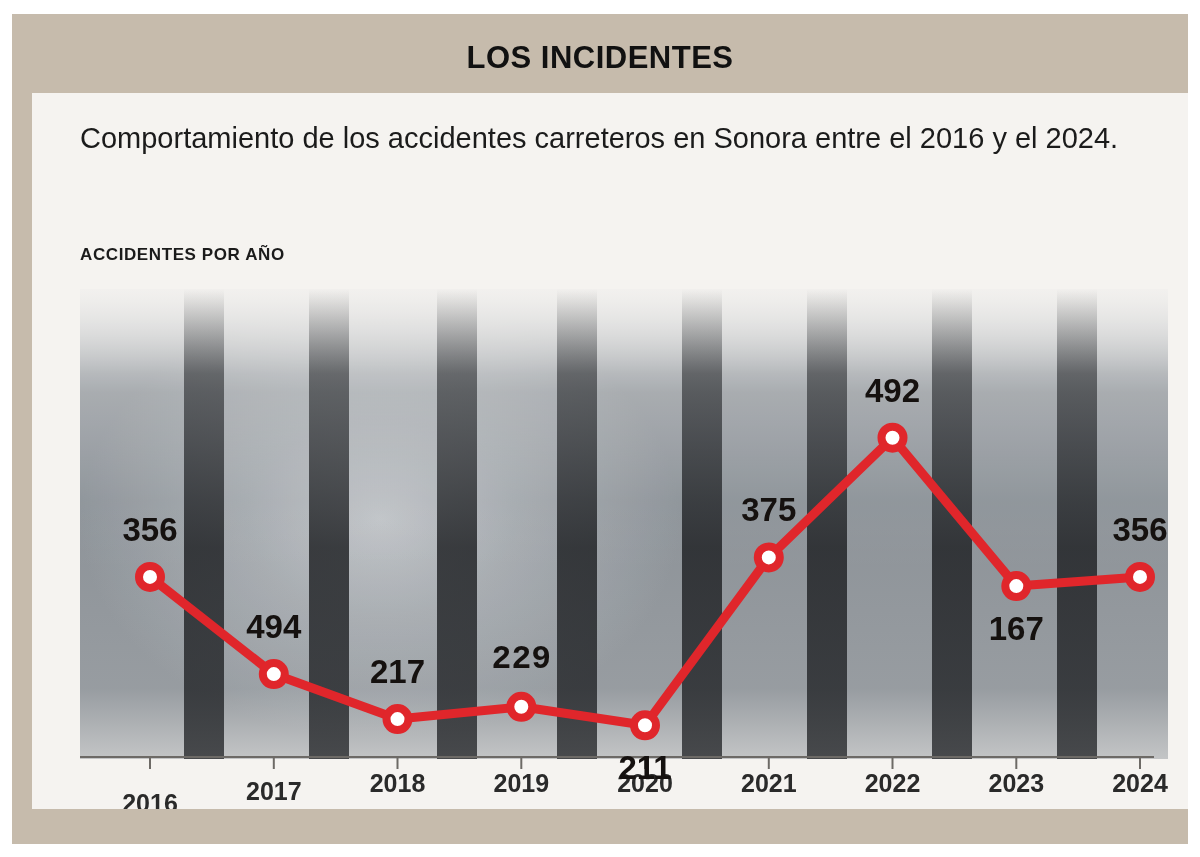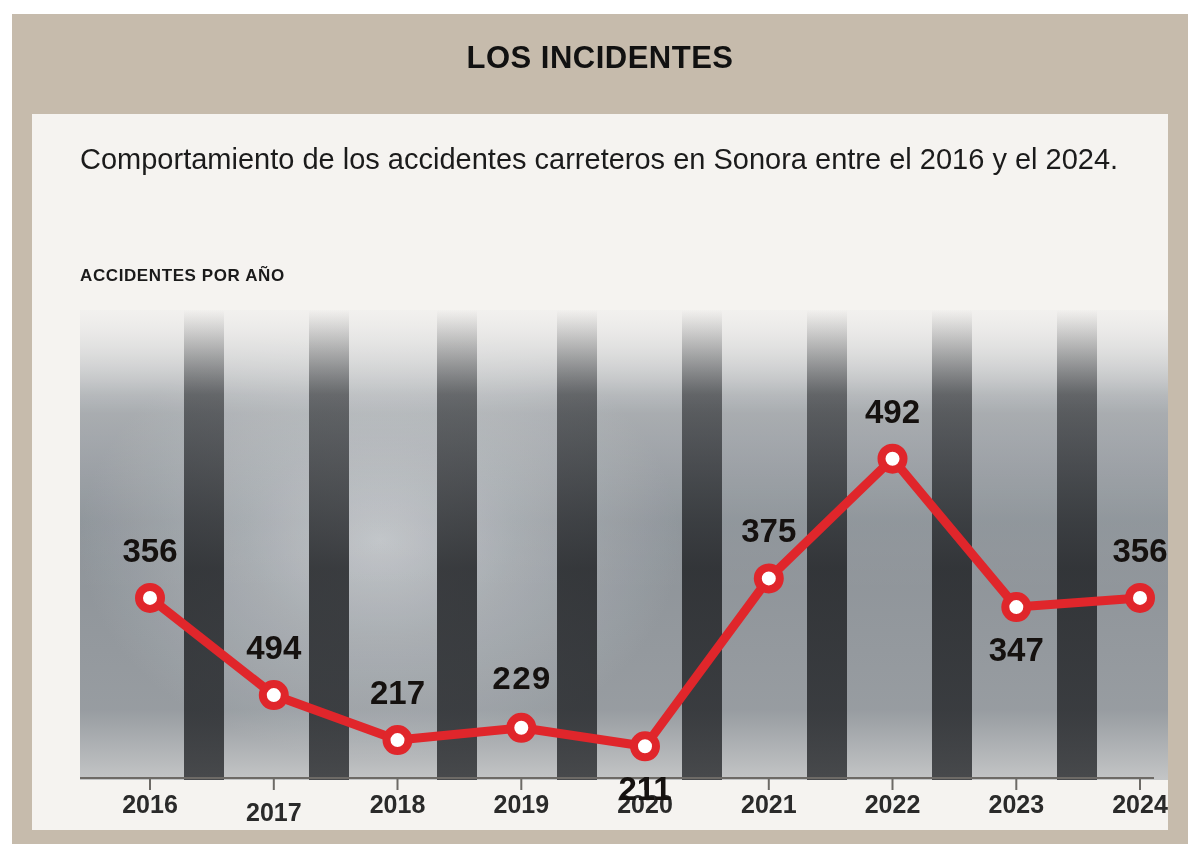--- a/index.html
+++ b/index.html
@@ -46,25 +46,26 @@
     font-weight: bold;
     font-size: 31px;
     letter-spacing: 0.5px;
     color: #111111;
     text-align: center;
   }
   
   .panel {
     position: absolute;
     left: 20px;
-    top: 100px;
+    top: 79px;
     width: 1136px;
     height: 716px;
     background: #f5f3f0;
     overflow: hidden;
+    padding-left: 20px;
   }
   .subtitle {
     position: absolute;
     left: 48px;
     top: 26px;
     width: 1050px;
     font-size: 29px;
     line-height: 38px;
     color: #1b1b1b;
     font-family: "Liberation Sans", sans-serif;
@@ -202,38 +203,38 @@
               <circle cx="489.3" cy="417.8" r="11" fill="#ffffff" stroke="#e0262b" stroke-width="8"></circle>
               <circle cx="613.0" cy="436.3" r="11" fill="#ffffff" stroke="#e0262b" stroke-width="8"></circle>
               <circle cx="736.8" cy="268.4" r="11" fill="#ffffff" stroke="#e0262b" stroke-width="8"></circle>
               <circle cx="860.5" cy="148.7" r="11" fill="#ffffff" stroke="#e0262b" stroke-width="8"></circle>
               <circle cx="984.3" cy="297.1" r="11" fill="#ffffff" stroke="#e0262b" stroke-width="8"></circle>
               <circle cx="1108.0" cy="287.9" r="11" fill="#ffffff" stroke="#e0262b" stroke-width="8"></circle>
             </g>
         </svg>
 
         <div class="axis-years" id="year-axis">
-            <div class="year-label" style="left: 118px;">2016</div>
+            <div class="year-label" style="left: 118px; margin-top: 20px;">2016</div>
             <div class="year-label" style="left: 241.8px; margin-top: 8px;">2017</div>
             <div class="year-label" style="left: 365.5px;">2018</div>
             <div class="year-label" style="left: 489.3px;">2019</div>
             <div class="year-label" style="left: 613px;">2020</div>
             <div class="year-label" style="left: 736.8px;">2021</div>
             <div class="year-label" style="left: 860.5px;">2022</div>
             <div class="year-label" style="left: 984.3px;">2023</div>
             <div class="year-label" style="left: 1108px; text-align: right;">2024</div>
           </div>
         <div id="value-labels">
             <div class="pt-label" style="left: 118px; top: 221.9px;">356</div>
             <div class="pt-label" style="left: 241.8px; top: 319.1px;">494</div>
             <div class="pt-label" style="left: 365.5px; top: 364.1px;">217</div>
             <div class="pt-label" style="left: 489.3px; top: 351.8px; font-family: Liberation Mono, monospace;">229</div>
             <div class="pt-label" style="left: 613px; top: 460.3px;">211</div>
             <div class="pt-label" style="left: 736.8px; top: 202.4px;">375</div>
             <div class="pt-label" style="left: 860.5px; top: 82.7px;">492</div>
-            <div class="pt-label" style="left: 984.3px; top: 321.1px;">347</div>
+            <div class="pt-label" style="left: 984.3px; top: 321.1px;">167</div>
             <div class="pt-label" style="left: 1108px; top: 221.9px;">356</div>
           </div>
       </div>
 
     </div>
   </div>
 </div>
 
 </body></html>

